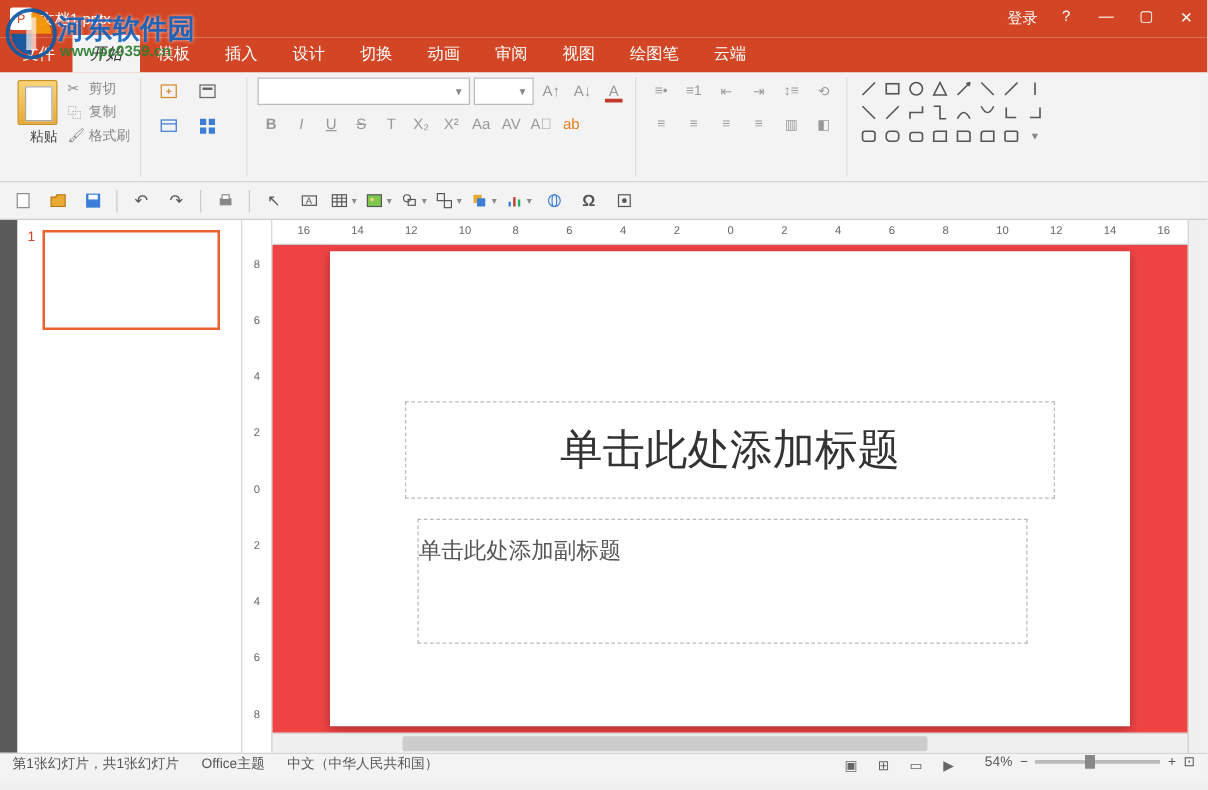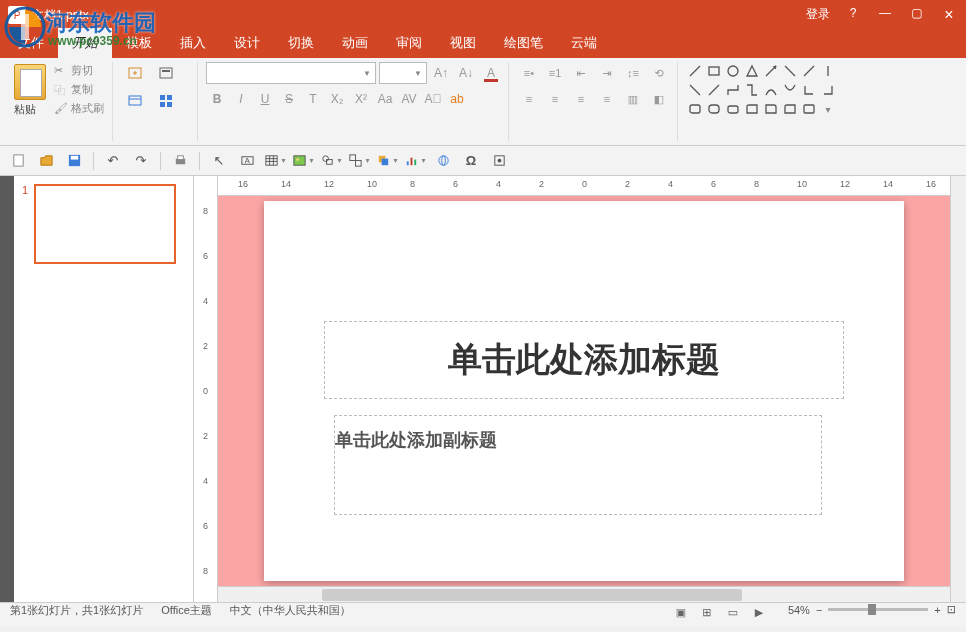--- a/index.html
+++ b/index.html
@@ -14,21 +14,21 @@
 
 .menubar { background: #d24625; height: 28px; display: flex; align-items: flex-end; padding: 0 4px; }
 .menubar .tab { padding: 6px 14px; font-size: 13px; color: #fff; cursor: pointer; }
 .menubar .tab.file { color: #fff; }
 .menubar .tab.active { background: #f3f3f3; color: #333; font-style: italic; }
 
 .ribbon { background: #f3f3f3; border-bottom: 1px solid #ccc; height: 88px; display: flex; padding: 4px 6px; gap: 2px; }
 .ribbon-group { display: flex; flex-direction: column; padding: 0 6px; border-right: 1px solid #ddd; }
 .ribbon-group:last-child { border-right: none; }
 .paste-section { display: flex; gap: 4px; align-items: flex-start; }
-.paste-btn { display: flex; flex-direction: column; align-items: flex-start; cursor: pointer; padding: 2px; }
+.paste-btn { display: flex; flex-direction: column; align-items: flex-end; cursor: pointer; padding: 2px; }
 .paste-icon { width: 32px; height: 36px; background: linear-gradient(#f9d576, #e8a935); border: 1px solid #c89020; border-radius: 2px; position: relative; }
 .paste-icon::before { content: ''; position: absolute; top: 4px; left: 5px; width: 20px; height: 26px; background: #fff; border: 1px solid #aaa; }
 .paste-label { font-size: 11px; margin-top: 2px; color: #444; }
 .clip-actions { display: flex; flex-direction: column; gap: 2px; font-size: 11px; color: #888; }
 .clip-actions div { display: flex; align-items: center; gap: 3px; cursor: pointer; padding: 1px 2px; }
 .clip-icon { width: 14px; height: 14px; display: inline-block; }
 
 .slide-tools { display: flex; gap: 3px; flex-wrap: wrap; width: 70px; }
 .tool-btn { width: 28px; height: 24px; border: 1px solid transparent; display: flex; align-items: center; justify-content: center; cursor: pointer; font-size: 12px; color: #555; }
 .tool-btn svg { width: 16px; height: 16px; }
@@ -59,21 +59,21 @@
 .slide-num { font-size: 11px; color: #d24625; }
 .slide-thumb { width: 142px; height: 80px; border: 2px solid #e8622c; background: #fff; cursor: pointer; }
 
 .editor { flex: 1; background: #f0f0f0; position: relative; display: flex; }
 .vruler { width: 24px; background: #fff; border-right: 1px solid #ccc; position: relative; }
 .vruler-inner { position: absolute; top: 20px; bottom: 0; width: 100%; }
 .vtick { position: absolute; left: 0; width: 100%; font-size: 9px; color: #666; text-align: center; }
 .editor-main { flex: 1; display: flex; flex-direction: column; }
 .hruler { height: 20px; background: #fff; border-bottom: 1px solid #ccc; position: relative; }
 .htick { position: absolute; top: 3px; font-size: 9px; color: #666; }
-.canvas-area { flex: 1; background: #fca5a5; display: flex; align-items: center; justify-content: center; overflow: hidden; position: relative; font-weight: bold; }
+.canvas-area { flex: 1; background: #ef4444; display: flex; align-items: center; justify-content: center; overflow: hidden; position: relative; }
 .slide-canvas { width: 640px; height: 380px; background: #fff; box-shadow: 0 2px 8px rgba(0,0,0,0.3); position: relative; }
 .title-box { position: absolute; top: 120px; left: 60px; right: 60px; height: 78px; border: 1px dashed #bbb; display: flex; align-items: center; justify-content: center; cursor: text; }
 .title-text { font-size: 34px; font-family: "SimSun", serif; color: #333; }
 .subtitle-box { position: absolute; top: 214px; left: 70px; right: 82px; height: 100px; border: 1px dashed #bbb; display: flex; align-items: flex-start; padding-top: 12px; cursor: text; }
 .subtitle-text { font-size: 18px; font-family: "SimSun", serif; color: #555; }
 .vscroll { width: 16px; background: #f0f0f0; border-left: 1px solid #ccc; }
 .hscroll-area { height: 16px; background: #f0f0f0; border-top: 1px solid #ccc; display: flex; }
 .hscroll-area .spacer { width: 24px; }
 .hscroll-bar { flex: 1; position: relative; }
 .hscroll-thumb { position: absolute; left: 80px; width: 420px; height: 12px; top: 2px; background: #ccc; border-radius: 2px; }

